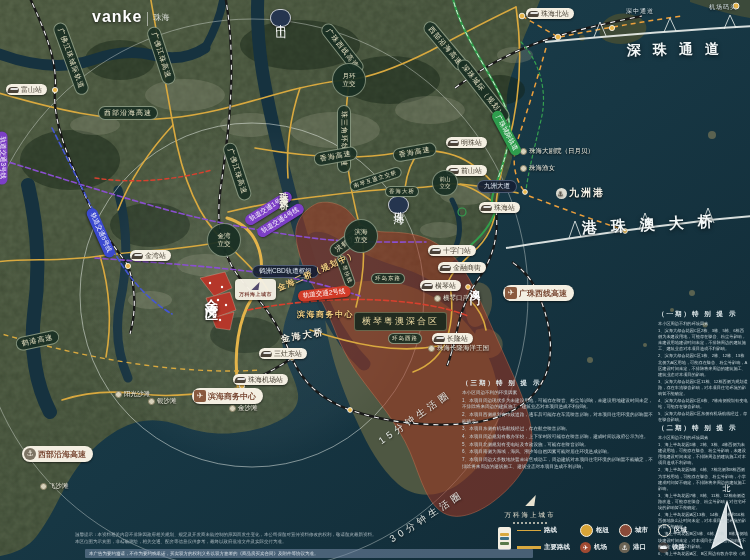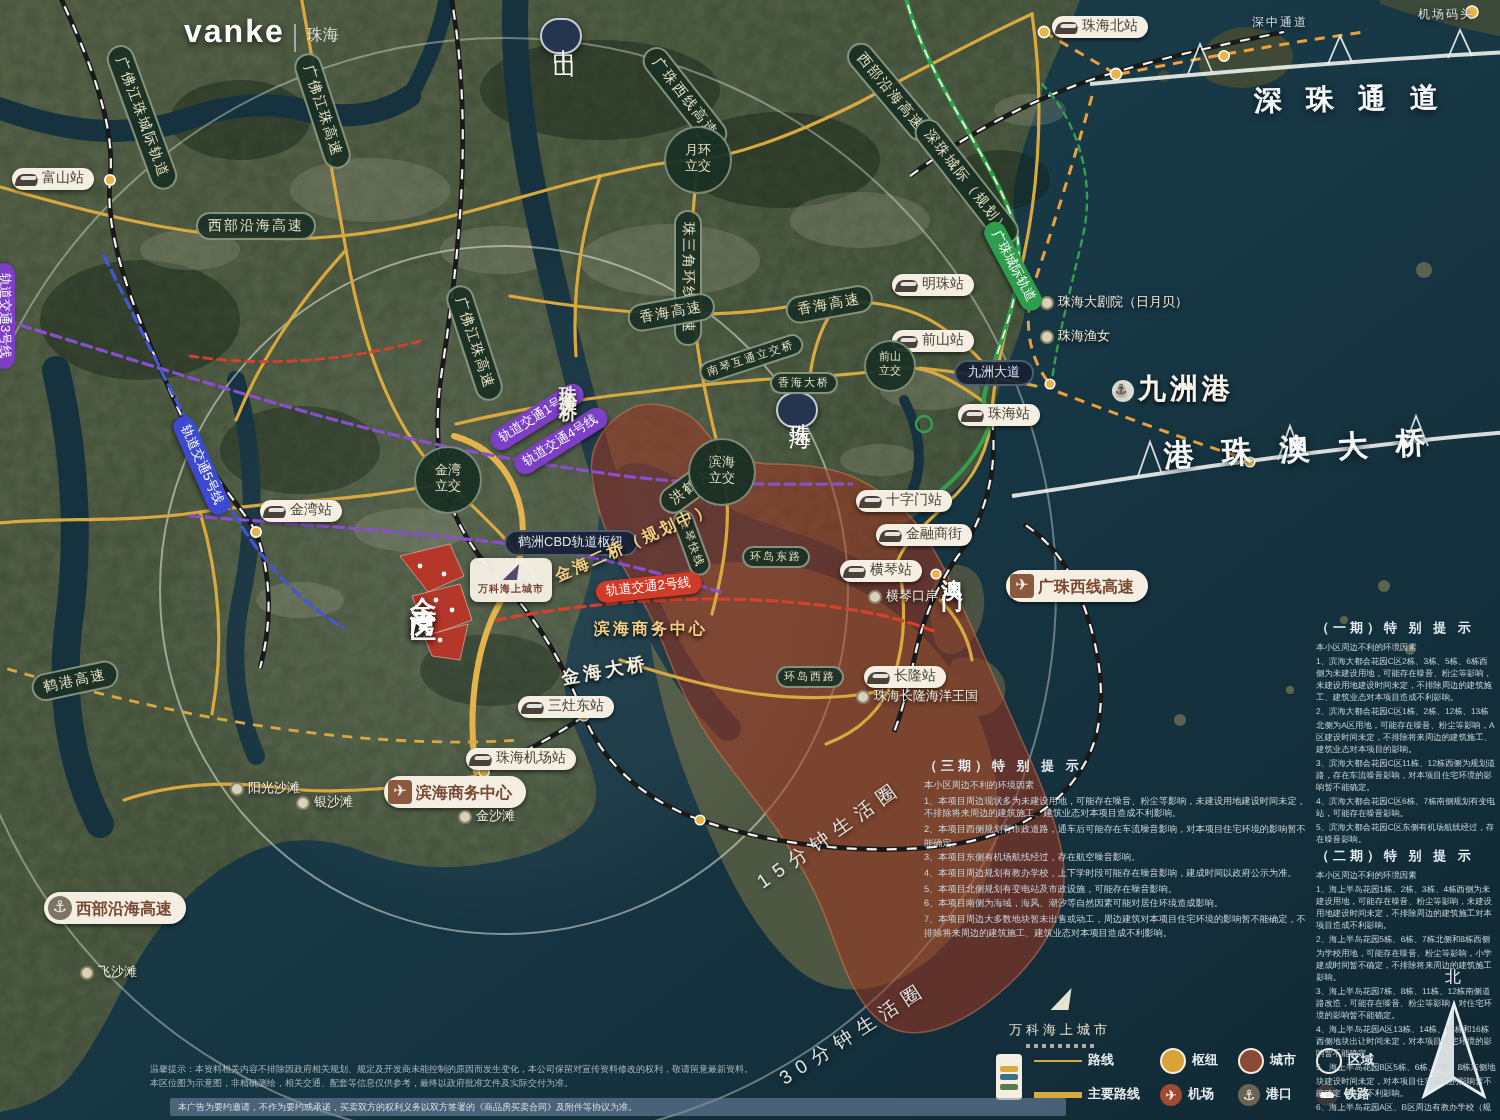--- a/index.html
+++ b/index.html
@@ -16,21 +16,21 @@
     text-shadow:0 1px 3px rgba(0,0,0,.9);}
   .district.small{font-size:11px;}
   .sea{color:#f4f8f8;font-weight:bold;font-size:15px;letter-spacing:14px;text-shadow:0 1px 4px rgba(0,0,0,.7);}
   .sea.s2{font-size:14px;letter-spacing:12px;}
   .tinysea{color:#d5e0e4;font-size:6px;letter-spacing:1px;text-shadow:0 1px 2px rgba(0,0,0,.8);}
   .st{background:#f4efe2;color:#463f33;font-size:7px;border-radius:8px;padding:1px 5px 1px 2px;
     box-shadow:0 1px 2px rgba(0,0,0,.55);line-height:1.3;}
   .poi{background:#f4efe2;color:#7a4a35;font-size:8px;border-radius:9px;padding:2px 7px 2px 2px;
     box-shadow:0 1px 2px rgba(0,0,0,.55);font-weight:bold;}
   .poitext{color:#f2efe2;font-size:6.5px;text-shadow:0 1px 2px #000;}
-  .poibig{color:#f6f3e8;font-size:14px;font-weight:bold;letter-spacing:2px;text-shadow:0 1px 2px #000;padding-left:38px;}
+  .poibig{color:#f6f3e8;font-size:10px;font-weight:bold;letter-spacing:2px;text-shadow:0 1px 2px #000;padding-left:38px;}
   .roadpill{background:rgba(26,48,36,.92);border:1px solid rgba(215,225,195,.55);color:#e9e4c6;
     font-size:7px;padding:1px 5px;border-radius:8px;letter-spacing:1px;}
   .roadpill.sm{font-size:5.5px;padding:1px 3px;}
   .hub{background:rgba(22,32,52,.92);border:1px solid rgba(160,180,210,.4);color:#dfe7f2;
     font-size:6.5px;padding:1px 6px;border-radius:7px;}
   .zone{background:rgba(20,40,30,.88);color:#ead9a2;font-size:9px;letter-spacing:2px;padding:2px 7px;
     border-radius:3px;border:1px solid rgba(234,217,162,.35);}
   .goldtext{color:#f2cf82;font-weight:bold;font-size:8px;letter-spacing:1.5px;text-shadow:0 1px 2px #000;}
   .bridge{color:#f2efe2;font-weight:bold;font-size:9px;letter-spacing:2px;text-shadow:0 1px 2px #000;}
   .bridge.v{writing-mode:vertical-rl;letter-spacing:3px;}
@@ -418,20 +418,23 @@
       </div>
       <div class="lbl hub" style="left: 252px; top: 265px;">
         <span class="txt">鹤洲CBD轨道枢纽</span>
       </div>
       <div class="lbl hub" style="left: 477px; top: 180px;">
         <span class="txt">九洲大道</span>
       </div>
       <div class="lbl goldtext" style="left: 262px; top: 309px; padding-left: 35px;">
         <span class="txt">滨海商务中心</span>
       </div>
+      <div class="lbl zone" style="left: 354px; top: 312px;">
+        <span class="txt">横琴粤澳深合区</span>
+      </div>
       <div class="lbl project" style="left: 235px; top: 279px;">
         <span class="ic ic-sail"></span>
         <span class="txt">万科海上城市</span>
       </div>
       <div class="lbl roadpill" style="left: 58px; top: 16px; transform: rotate(70deg);">
         <span class="txt">广佛江珠城际轨道</span>
       </div>
       <div class="lbl roadpill" style="left: 152px; top: 20px; transform: rotate(72deg);">
         <span class="txt">广佛江珠高速</span>
       </div>

